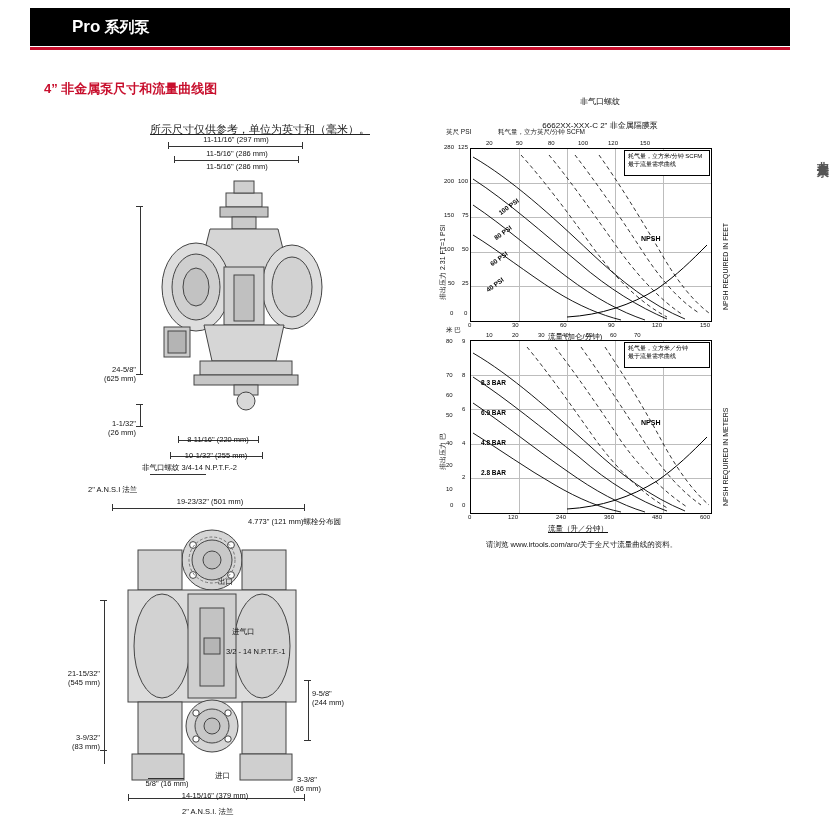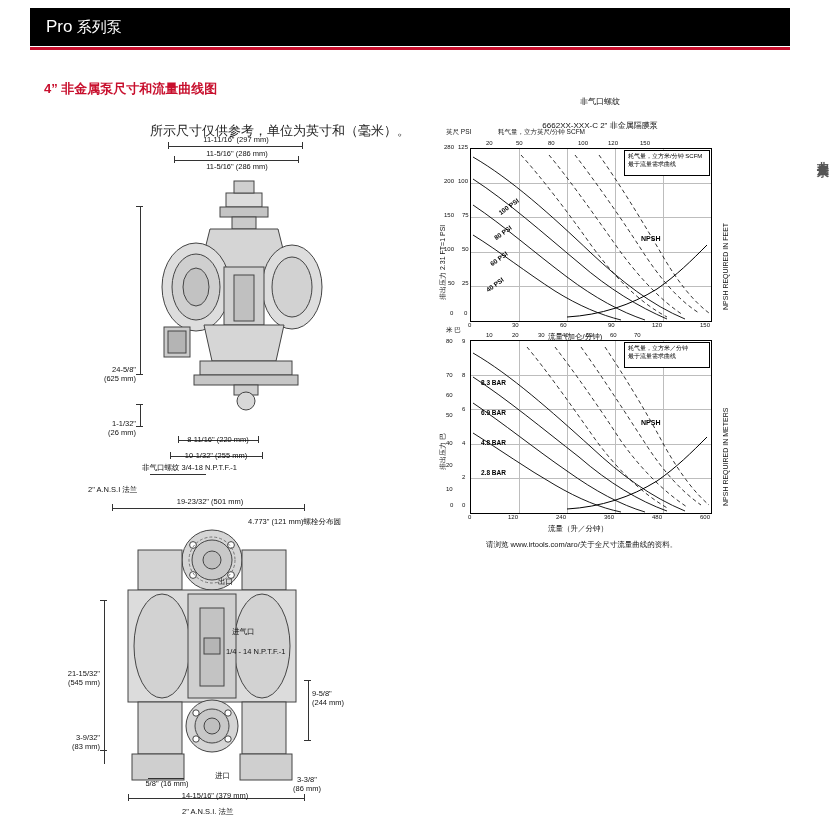--- a/index.html
+++ b/index.html
@@ -12,40 +12,40 @@
     overflow:hidden;
   }
   
   .header-bar{
     position:absolute;left:30px;top:8px;width:760px;height:38px;
     background:#000;color:#fff;
     display:flex;align-items:center;justify-content:space-between;
     padding:0 16px;box-sizing:border-box;
   }
   .header-title{font-size:17px;font-weight:bold;letter-spacing:.5px;}
-  .header-right{font-size:15px;font-weight:normal;}
+  .header-right{font-size:15px;font-weight:bold;margin-left:26px;}
   .header-right .pro{font-size:17px;}
   .header-rule{
     position:absolute;left:30px;top:47px;width:760px;height:3px;background:#c8102e;
   }
   
   .side-tab{
     position:absolute;right:6px;top:90px;width:22px;height:130px;
     writing-mode:vertical-rl;
     font-size:12px;font-weight:bold;color:#555;letter-spacing:2px;
     text-align:center;
   }
   
   .section-title{
     position:absolute;left:44px;top:80px;
     font-size:13px;font-weight:bold;color:#c8102e;
   }
   
   .drawing-note{
-    position:absolute;left:150px;top:122px;font-size:13px;color:#222;
+    position:absolute;left:150px;top:122px;font-size:11px;color:#222;text-decoration:underline;
   }
   
   .lbl{position:absolute;font-size:7.5px;line-height:1.15;color:#111;white-space:nowrap;}
   .lbl.c{text-align:center;}
   .lbl.r{text-align:right;}
   .dim{position:absolute;border-top:1px solid #333;height:0;}
   .dimv{position:absolute;border-left:1px solid #333;width:0;}
   .tick{position:absolute;border-left:1px solid #333;width:0;height:7px;}
   .tickh{position:absolute;border-top:1px solid #333;height:0;width:7px;}
   .lead{position:absolute;border-top:1px solid #333;height:0;}
@@ -148,21 +148,21 @@
   <div class="tick" style="left:178px;top:436px;"></div>
   <div class="tick" style="left:258px;top:436px;"></div>
   <div class="lbl c" style="left:165px;top:436px;width:106px;">8-11/16" (220 mm)</div>
 
   <div class="dim" style="left:170px;top:456px;width:92px;"></div>
   <div class="tick" style="left:170px;top:452px;"></div>
   <div class="tick" style="left:262px;top:452px;"></div>
   <div class="lbl c" style="left:160px;top:452px;width:112px;">10-1/32" (255 mm)</div>
 
   <div class="lead" style="left:150px;top:474px;width:56px;"></div>
-  <div class="lbl" style="left:142px;top:464px;">非气口螺纹 3/4-18 N.P.T.F.-1</div>
+  <div class="lbl" style="left:142px;top:464px;">非气口螺纹 3/4-14 N.P.T.F.-2</div>
 </div>
 
 <div>
   <div class="lbl" style="left:88px;top:486px;">2" A.N.S.I 法兰</div>
 
   <div class="dim" style="left:112px;top:508px;width:192px;"></div>
   <div class="tick" style="left:112px;top:504px;"></div>
   <div class="tick" style="left:304px;top:504px;"></div>
   <div class="lbl c" style="left:150px;top:498px;width:120px;">19-23/32" (501 mm)</div>
 
@@ -202,21 +202,21 @@
       <circle cx="104" cy="219" r="3.2" fill="#fff"></circle>
       <circle cx="136" cy="219" r="3.2" fill="#fff"></circle>
 
       <rect x="40" y="234" width="52" height="26" fill="#cfcfcf"></rect>
       <rect x="148" y="234" width="52" height="26" fill="#cfcfcf"></rect>
     </g>
   </svg>
 
   <div class="lbl" style="left:218px;top:578px;">出口</div>
   <div class="lbl" style="left:232px;top:628px;">进气口</div>
-  <div class="lbl" style="left:226px;top:648px;">1/4 - 14 N.P.T.F.-1</div>
+  <div class="lbl" style="left:226px;top:648px;">3/2 - 14 N.P.T.F.-1</div>
 
   <div class="dimv" style="left:104px;top:600px;height:150px;"></div>
   <div class="tickh" style="left:100px;top:600px;"></div>
   <div class="tickh" style="left:100px;top:750px;"></div>
   <div class="lbl r" style="left:48px;top:670px;width:52px;white-space:pre;">21-15/32"
 (545 mm)</div>
 
   <div class="dimv" style="left:308px;top:680px;height:60px;"></div>
   <div class="tickh" style="left:304px;top:680px;"></div>
   <div class="tickh" style="left:304px;top:740px;"></div>
@@ -383,21 +383,21 @@
 
   <div class="axis-title rot90" style="left:438px;top:470px;font-size:7px;">排出压力 巴</div>
   <div class="axis-title rot90" style="left:722px;top:506px;font-size:7px;">NPSH REQUIRED IN METERS</div>
 
   <div class="axis-num" style="left:468px;top:514px;">0</div>
   <div class="axis-num" style="left:508px;top:514px;">120</div>
   <div class="axis-num" style="left:556px;top:514px;">240</div>
   <div class="axis-num" style="left:604px;top:514px;">360</div>
   <div class="axis-num" style="left:652px;top:514px;">480</div>
   <div class="axis-num" style="left:700px;top:514px;">600</div>
-  <div class="axis-title" style="left:548px;top:524px;">流量（升／分钟）</div>
+  <div class="axis-title" style="left:548px;top:524px;text-decoration:underline;">流量（升／分钟）</div>
 
   <div class="legend-box" style="left:624px;top:342px;width:86px;height:26px;">
     <div>耗气量，立方米／分钟</div>
     <div>最于流量需求曲线</div>
   </div>
 </div>
 
 <div class="foot-note" style="left:486px;top:540px;">请浏览 www.irtools.com/aro/关于全尺寸流量曲线的资料。</div>
 
 </body></html>

